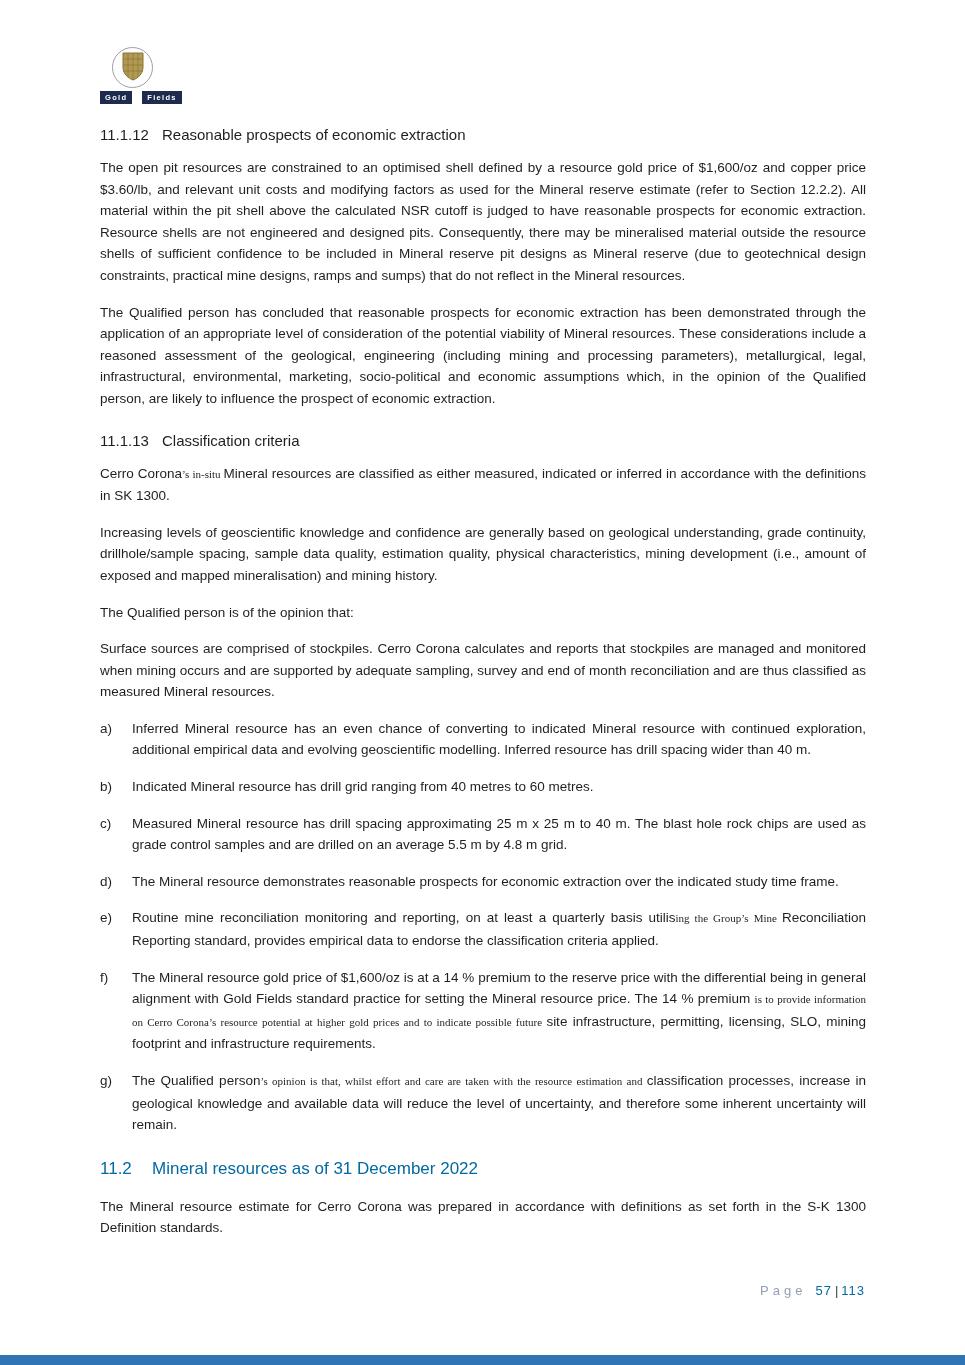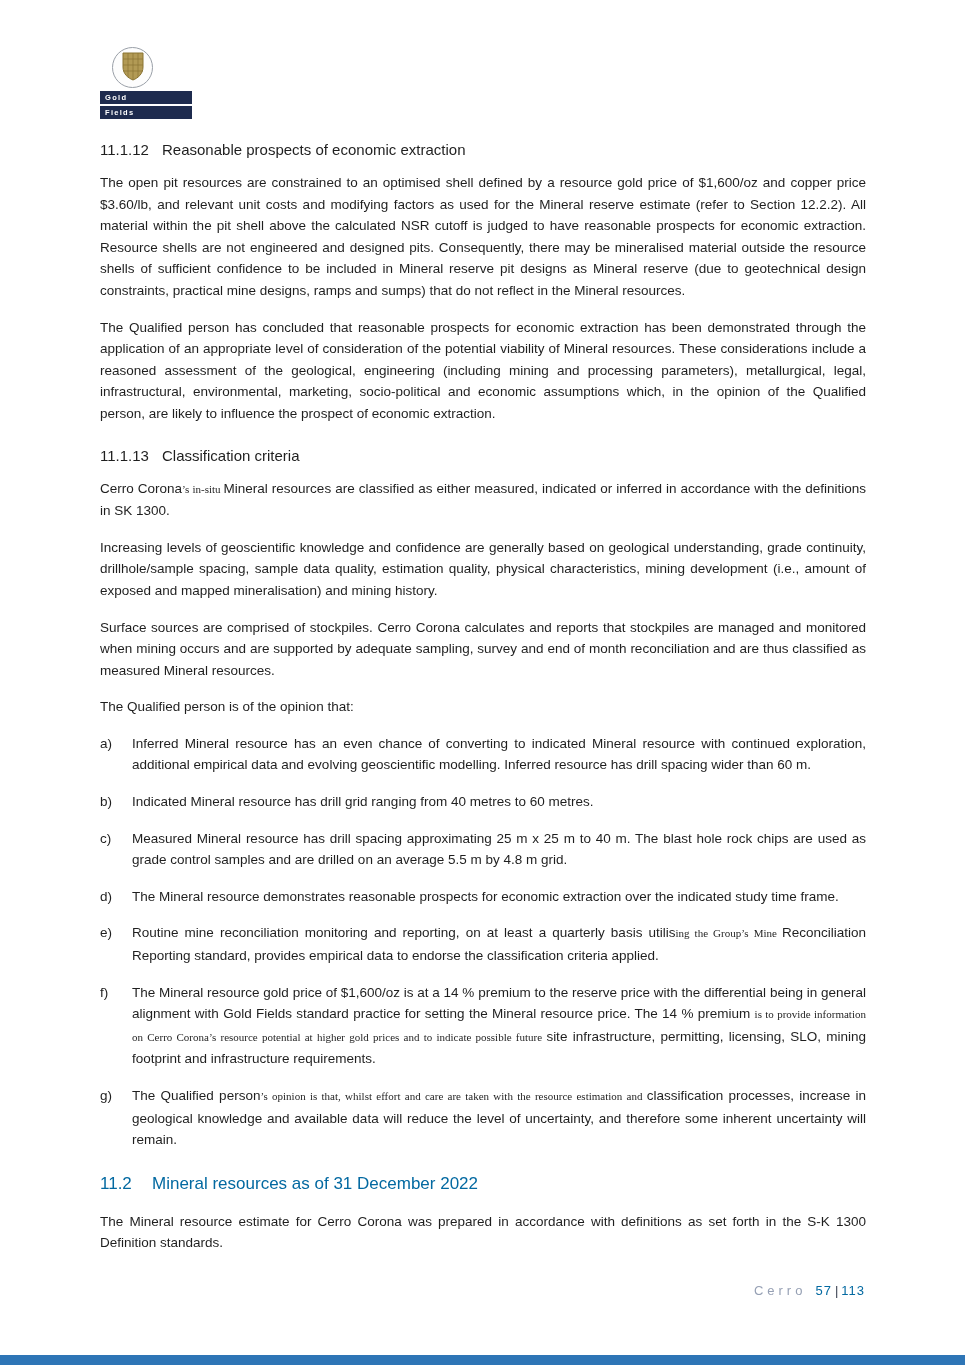--- a/index.html
+++ b/index.html
@@ -22,21 +22,21 @@
   
   .logo { margin-top: 47px; width: 92px; }
   .logo-circle {
     width: 41px; height: 41px;
     border: 1px solid #9aa0a8;
     border-radius: 50%;
     display: flex; align-items: center; justify-content: center;
     margin-left: 12px;
     background: #fdfdfd;
   }
-  .logo-boxes { display: flex; gap: 2px; margin-top: 3px; flex-direction: column; }
+  .logo-boxes { display: flex; gap: 10px; margin-top: 3px; }
   .logo-box {
     background: #1e2b4e;
     color: #ffffff;
     font-size: 7.5px;
     font-weight: 700;
     letter-spacing: 1.3px;
     padding: 3px 5px 2px 5px;
     line-height: 8px;
     white-space: nowrap;
   }
@@ -109,27 +109,27 @@
     <p class="para">The Qualified person has concluded that reasonable prospects for economic extraction has been demonstrated through the application of an appropriate level of consideration of the potential viability of Mineral resources. These considerations include a reasoned assessment of the geological, engineering (including mining and processing parameters), metallurgical, legal, infrastructural, environmental, marketing, socio-political and economic assumptions which, in the opinion of the Qualified person, are likely to influence the prospect of economic extraction.</p>
 
     <h3 class="h-sub">
       <span class="num">11.1.13</span><span>Classification criteria</span>
     </h3>
 
     <p class="para"><span>Cerro Corona</span><span class="serif">’s in-situ </span><span>Mineral resources are classified as either measured, indicated or inferred in accordance with the definitions in SK 1300.</span></p>
 
     <p class="para">Increasing levels of geoscientific knowledge and confidence are generally based on geological understanding, grade continuity, drillhole/sample spacing, sample data quality, estimation quality, physical characteristics, mining development (i.e., amount of exposed and mapped mineralisation) and mining history.</p>
 
+    <p class="para">The Qualified person is of the opinion that:</p>
+
     <p class="para">Surface sources are comprised of stockpiles. Cerro Corona calculates and reports that stockpiles are managed and monitored when mining occurs and are supported by adequate sampling, survey and end of month reconciliation and are thus classified as measured Mineral resources.</p>
-
-    <p class="para">The Qualified person is of the opinion that:</p>
 
     <div class="li">
       <span class="li-label">a)</span>
-      <span class="li-text">Inferred Mineral resource has an even chance of converting to indicated Mineral resource with continued exploration, additional empirical data and evolving geoscientific modelling. Inferred resource has drill spacing wider than 60 m.</span>
+      <span class="li-text">Inferred Mineral resource has an even chance of converting to indicated Mineral resource with continued exploration, additional empirical data and evolving geoscientific modelling. Inferred resource has drill spacing wider than 40 m.</span>
     </div>
 
     <div class="li">
       <span class="li-label">b)</span>
       <span class="li-text">Indicated Mineral resource has drill grid ranging from 40 metres to 60 metres.</span>
     </div>
 
     <div class="li">
       <span class="li-label">c)</span>
       <span class="li-text">Measured Mineral resource has drill spacing approximating 25 m x 25 m to 40 m. The blast hole rock chips are used as grade control samples and are drilled on an average 5.5 m by 4.8 m grid.</span>
@@ -157,18 +157,18 @@
 
     <h2 class="h-main">
       <span class="num">11.2</span><span>Mineral resources as of 31 December 2022</span>
     </h2>
 
     <p class="para">The Mineral resource estimate for Cerro Corona was prepared in accordance with definitions as set forth in the S-K 1300 Definition standards.</p>
 
   </div>
 
   <div class="footer">
-    <span class="footer-label">Cerro</span><span class="footer-num">57</span><span class="footer-sep">|</span><span class="footer-num">113</span>
+    <span class="footer-label">Page</span><span class="footer-num">57</span><span class="footer-sep">|</span><span class="footer-num">113</span>
   </div>
 
   <div class="bottom-bar"></div>
 
 </div>
 
 </body></html>

